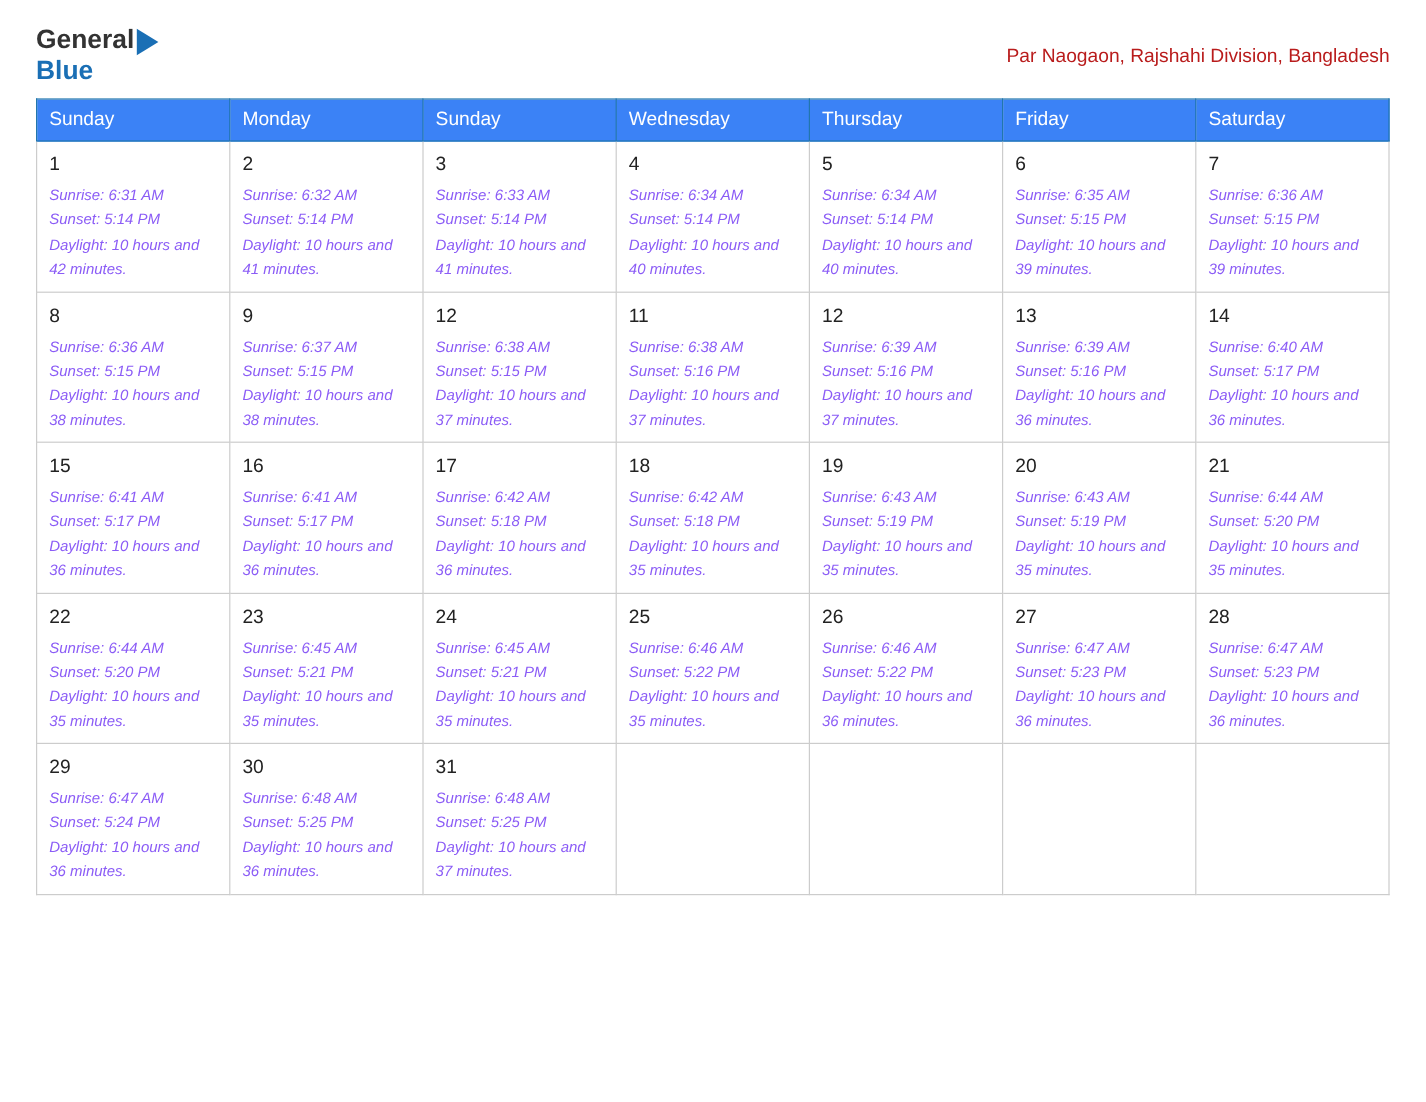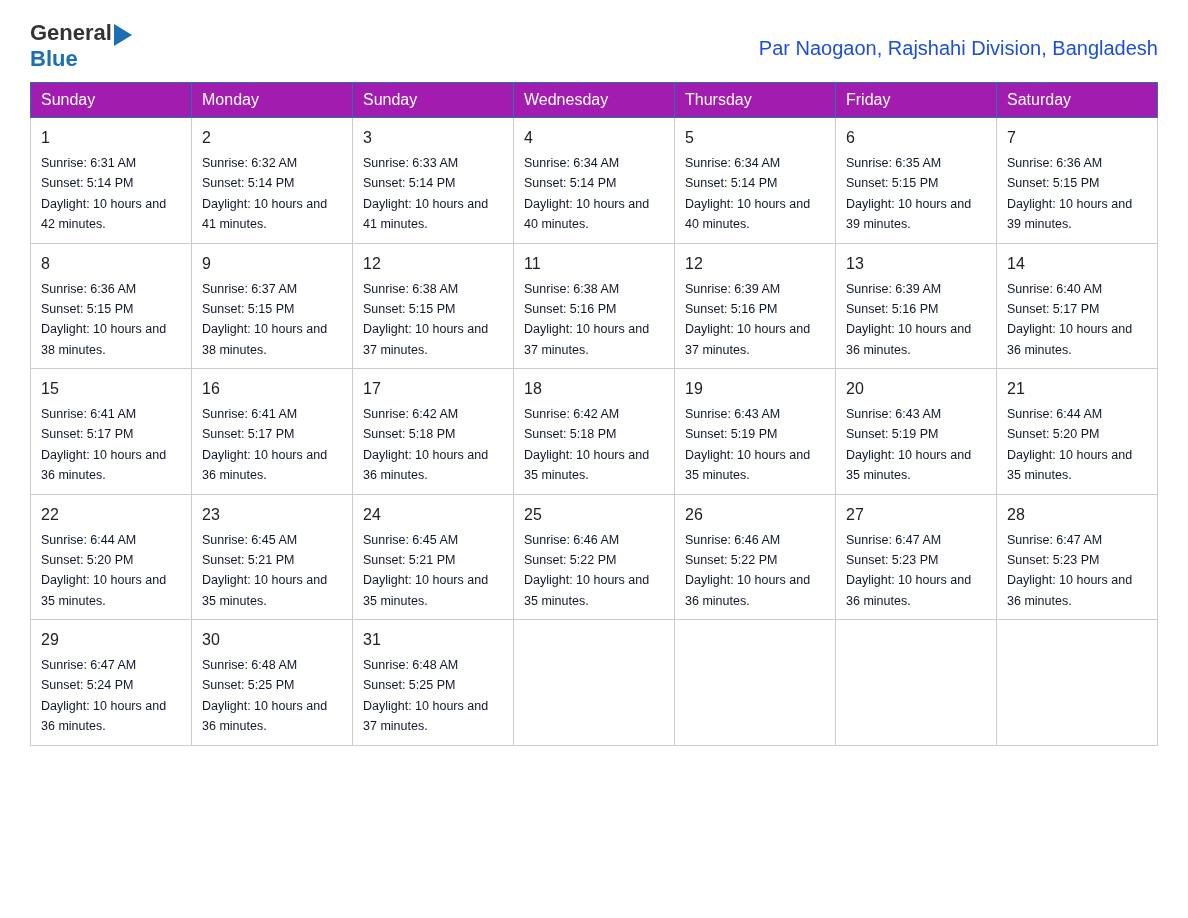--- a/index.html
+++ b/index.html
@@ -29,31 +29,31 @@
     .title-section {
       text-align: right;
     }
     .month-title {
       font-size: 52px;
       font-weight: bold;
       color: #222;
       line-height: 1.1;
     }
     .location {
-      font-size: 20px;
-      color: #1d4ed8;
+      font-size: 16px;
+      color: #b91c1c;
       margin-top: 4px;
     }
     .calendar {
       width: 100%;
       border-collapse: collapse;
       margin-top: 10px;
     }
     .calendar th {
-      background: #a21caf;
+      background: #3b82f6;
       color: #fff;
       font-size: 16px;
       font-weight: normal;
       padding: 8px 10px;
       text-align: left;
       border: 1px solid #2176ae;
     }
     .calendar td {
       vertical-align: top;
       padding: 8px 10px;
@@ -65,22 +65,23 @@
     }
     .day-number {
       font-size: 16px;
       font-weight: normal;
       display: block;
       margin-bottom: 3px;
       color: #222;
     }
     .day-info {
       font-size: 12.5px;
-      color: #0f172a;
+      color: #8b5cf6;
       line-height: 1.55;
+      font-style: italic;
     }
     .empty-cell {
       background: #fff;
     }
     .logo-wrap {
       display: flex;
       flex-direction: column;
       align-items: flex-start;
     }
     .logo-line1 {

